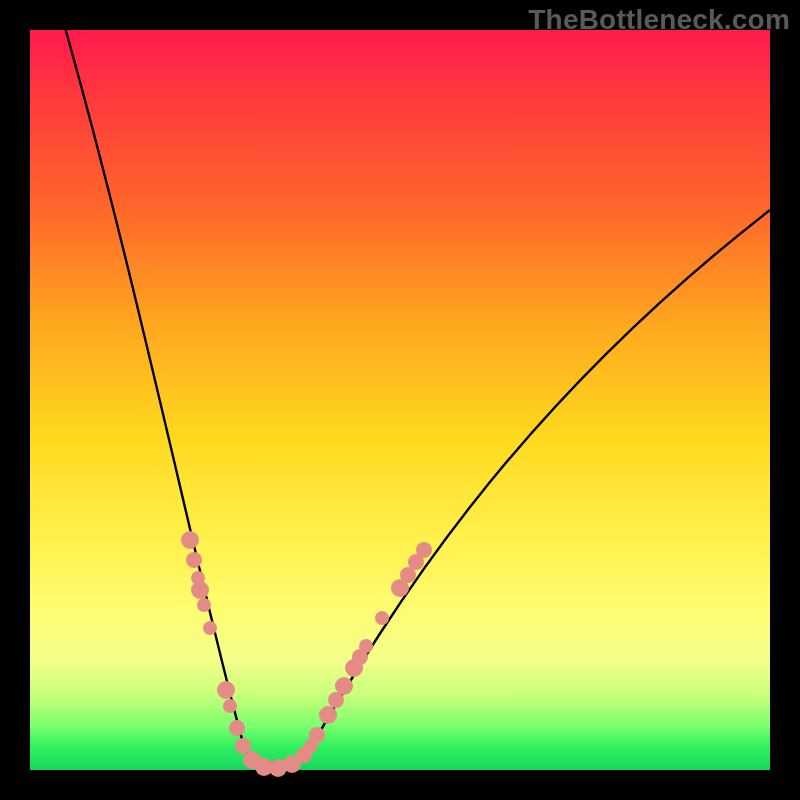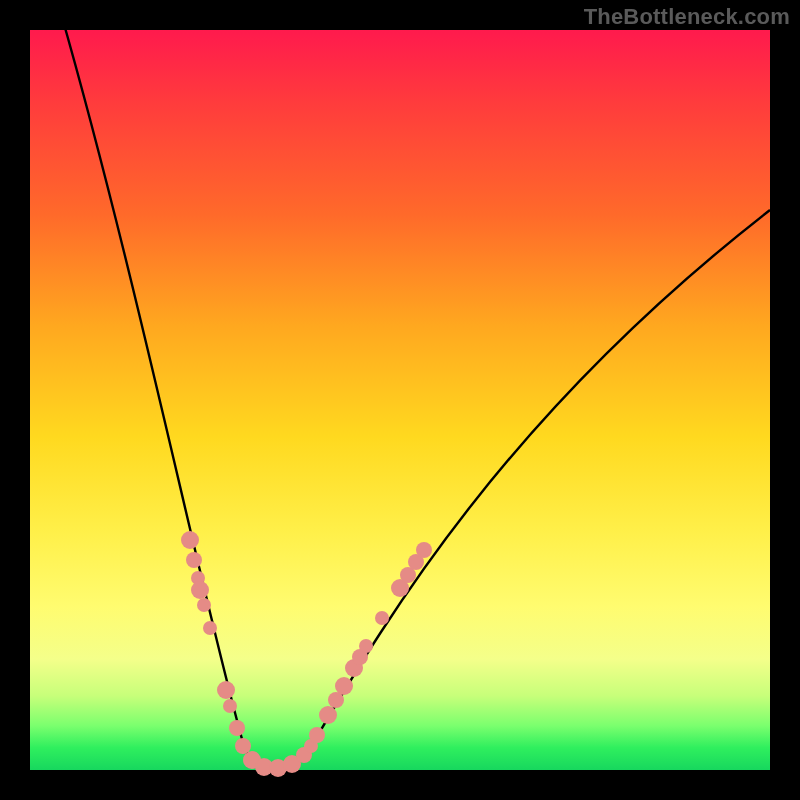--- a/index.html
+++ b/index.html
@@ -37,21 +37,21 @@
       #7bff6e 94%,
       #2fef5e 97%,
       #17d75e 100%
     );
   }
   .watermark {
     position: absolute;
     top: 4px;
     right: 10px;
     font-family: Arial, Helvetica, sans-serif;
-    font-size: 22px;
+    font-size: 28px;
     font-weight: 600;
     color: #5a5a5a;
     letter-spacing: 0.2px;
     user-select: none;
   }
   svg.curve {
     position: absolute;
     left: 0;
     top: 0;
     width: 740px;

